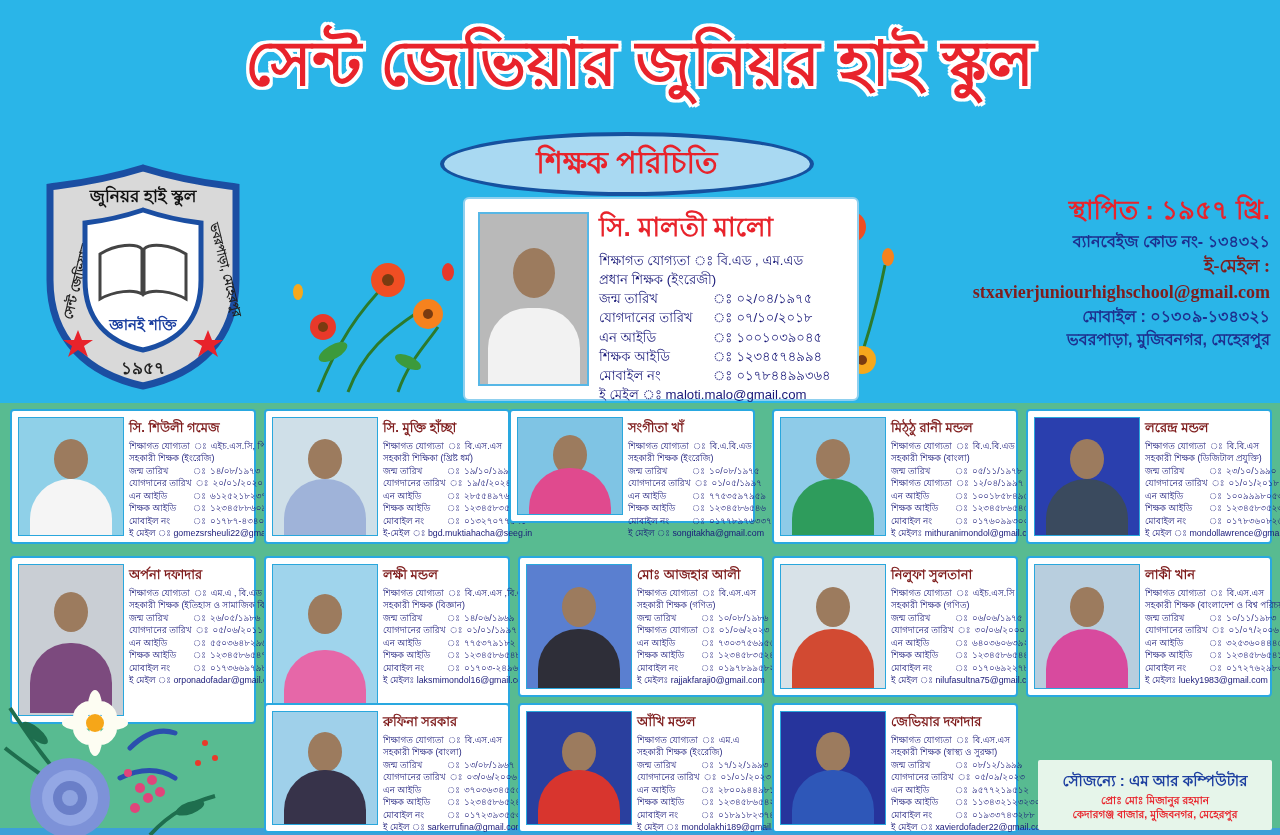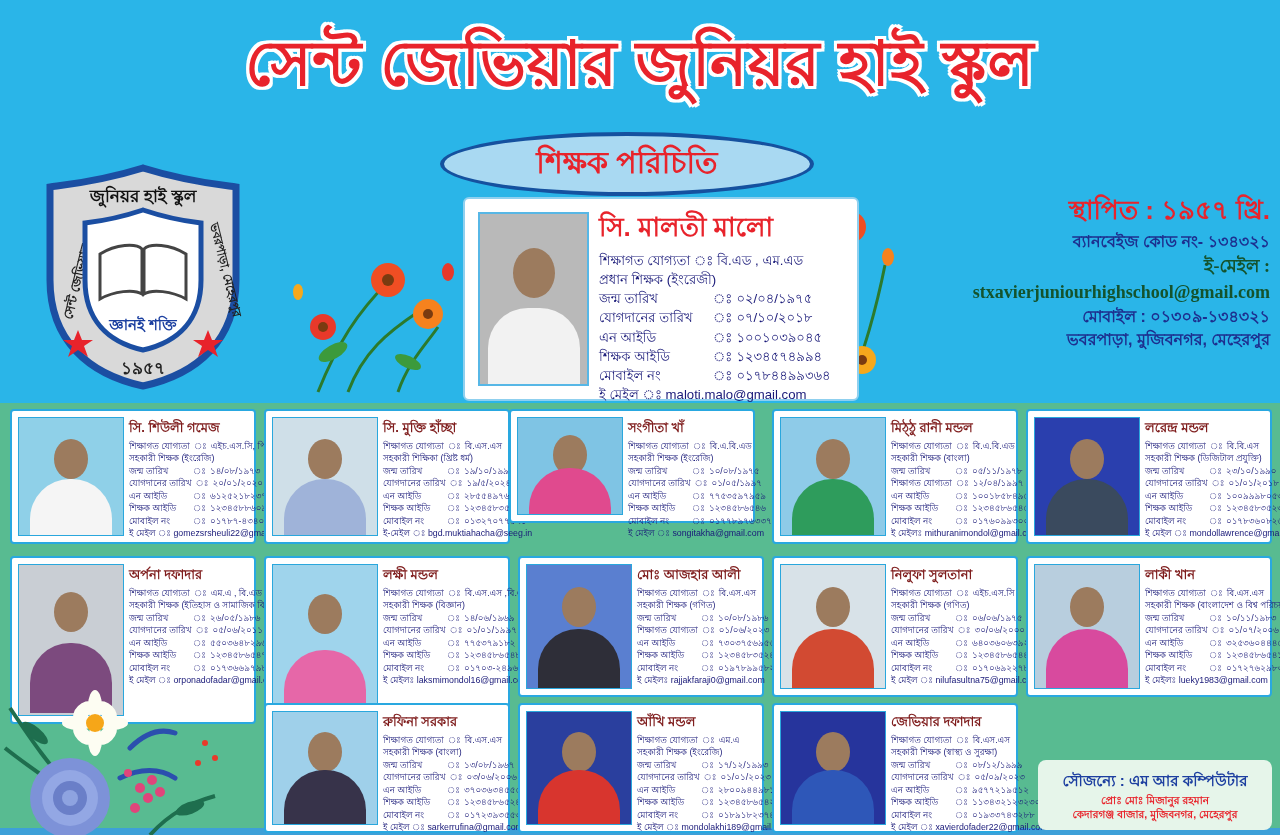--- a/index.html
+++ b/index.html
@@ -15,21 +15,21 @@
                      0 -3px 0 #fff,0 3px 0 #fff,-3px 0 0 #fff,3px 0 0 #fff;}
   
   .badge{position:absolute;left:440px;top:132px;width:366px;height:56px;background:#a9d9f2;
          border:4px solid #15519f;border-radius:50%;display:flex;align-items:center;
          justify-content:center;font-size:30px;font-weight:bold;color:#e8232b;}
 
   
   .contact{position:absolute;right:10px;top:192px;width:350px;text-align:right;line-height:1.45;}
   .c-est{font-size:26px;font-weight:bold;color:#e8232b;}
   .c-navy{font-size:16px;font-weight:bold;color:#1d2f8f;}
-  .c-mail{font-size:18px;font-weight:bold;color:#14532d;font-family:"Liberation Serif",serif;}
+  .c-mail{font-size:18px;font-weight:bold;color:#7f1d1d;font-family:"Liberation Serif",serif;}
 
   
   .head-card{position:absolute;left:463px;top:197px;width:392px;height:200px;background:#fff;
              border:2px solid #8fd0ef;border-radius:6px;z-index:5;}
   .head-photo{position:absolute;left:13px;top:13px;width:107px;height:170px;background:#b9b9b9;
               border:2px solid #57b7e6;overflow:hidden;}
   .head-info{position:absolute;left:134px;top:8px;right:22px;}
   .head-name{font-size:26px;font-weight:bold;color:#e8232b;white-space:nowrap;}
   .line{color:#181878;display:flex;align-items:baseline;}
   .line.full{display:block;}
@@ -50,21 +50,21 @@
             border-radius:50%;background:#9c7b5e;}
   .sil-body{position:absolute;left:50%;transform:translateX(-50%);top:52%;width:82px;height:70px;
             border-radius:40px 40px 0 0;}
   .head-photo .sil-head{width:42px;height:50px;top:20%;}
   .head-photo .sil-body{width:92px;height:80px;top:55%;}
   .tinfo{position:absolute;left:117px;top:7px;right:4px;}
   .tname{font-size:13px;font-weight:bold;color:#7f1d1d;white-space:nowrap;margin-bottom:1px;}
 
   
   .credit{position:absolute;left:1038px;top:760px;width:234px;height:70px;background:#e6f5ea;
-          border-radius:8px;display:flex;flex-direction:column;align-items:center;
+          border-radius:2px;display:flex;flex-direction:column;align-items:center;
           justify-content:center;z-index:6;text-align:center;}
   .credit .l1{font-size:15px;font-weight:bold;color:#1d3fa0;}
   .credit .l2,.credit .l3{font-size:10.5px;font-weight:bold;color:#e8232b;line-height:1.3;}
 
   .decor{position:absolute;z-index:3;}
 </style>
 </head>
 <body>
 
 <div class="poster">

